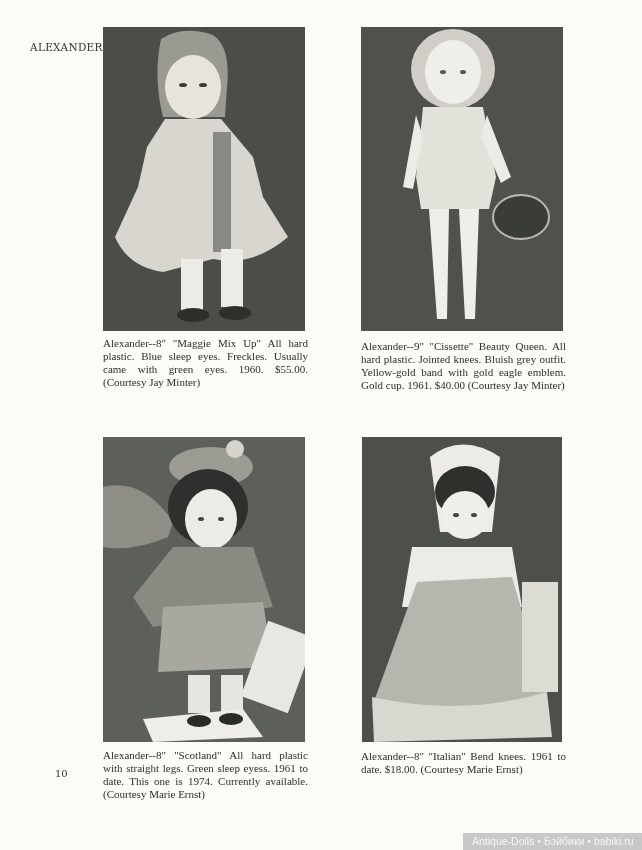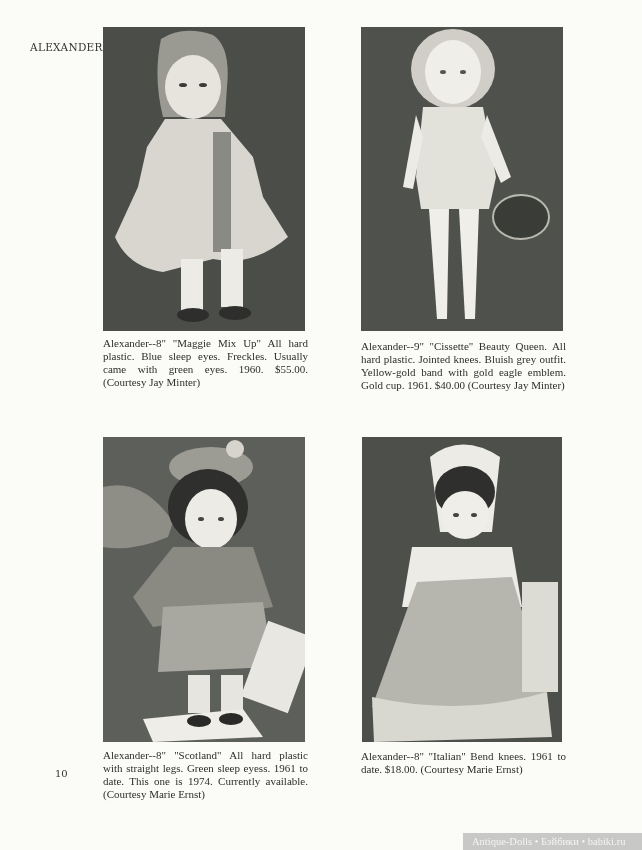--- a/index.html
+++ b/index.html
@@ -24,21 +24,21 @@
     .photo svg { display: block; width: 100%; height: 100%; }
     .caption {
       position: absolute; font-size: 9.6px; line-height: 12.2px;
       text-align: justify; color: #2e2e2a;
       font-family: "Liberation Serif", "DejaVu Serif", serif;
       font-size: 11px; line-height: 13px;
     }
     .watermark {
       position: absolute; left: 463px; top: 833px; width: 179px; height: 17px;
       background: #c8c8c6; color: #f4f4f2;
-      font-family: Liberation Serif, serif; font-size: 10.5px;
+      font-family: Liberation Sans, sans-serif; font-size: 10.5px;
       line-height: 17px; padding-left: 9px; box-sizing: border-box;
     }
   </style>
 </head>
 <body>
 
 <div class="running-head">ALEXANDER</div>
 
 <div class="photo" style="left:103px; top:27px; width:202px; height:304px;">
   <svg viewBox="0 0 202 304">

